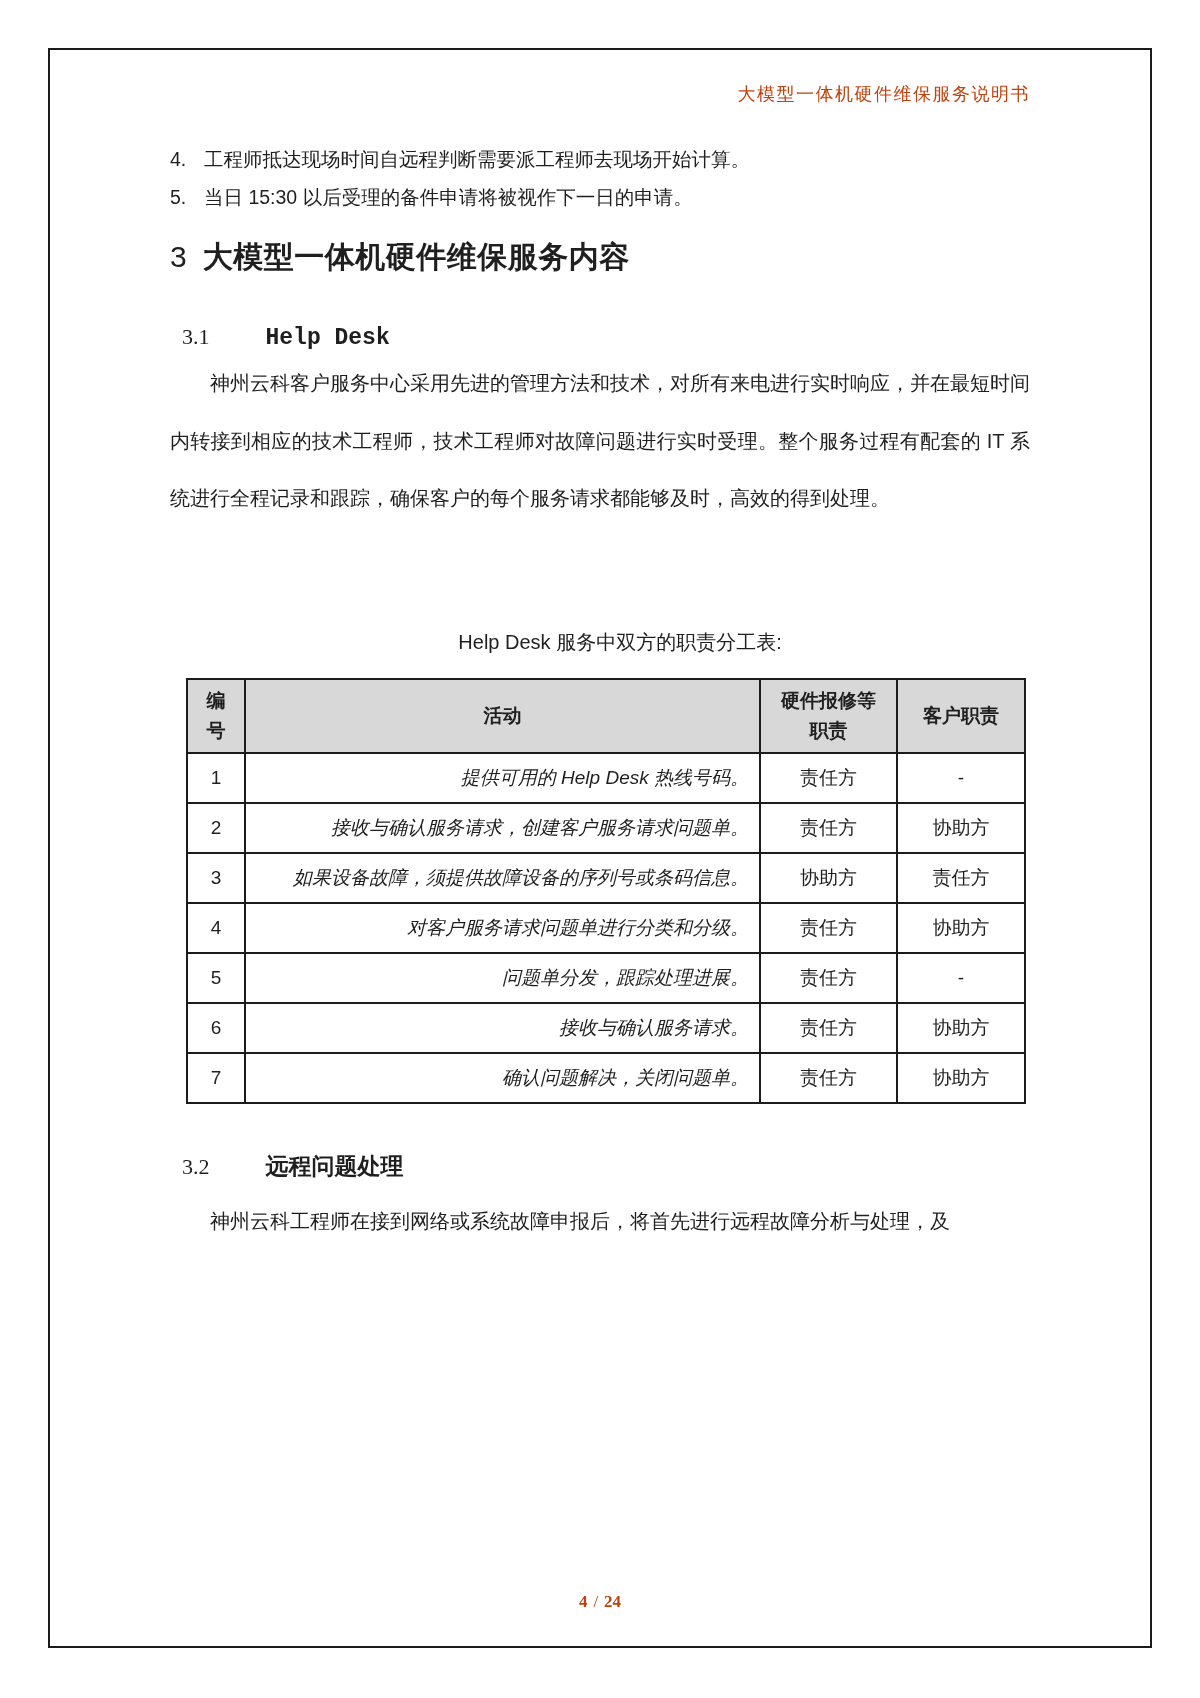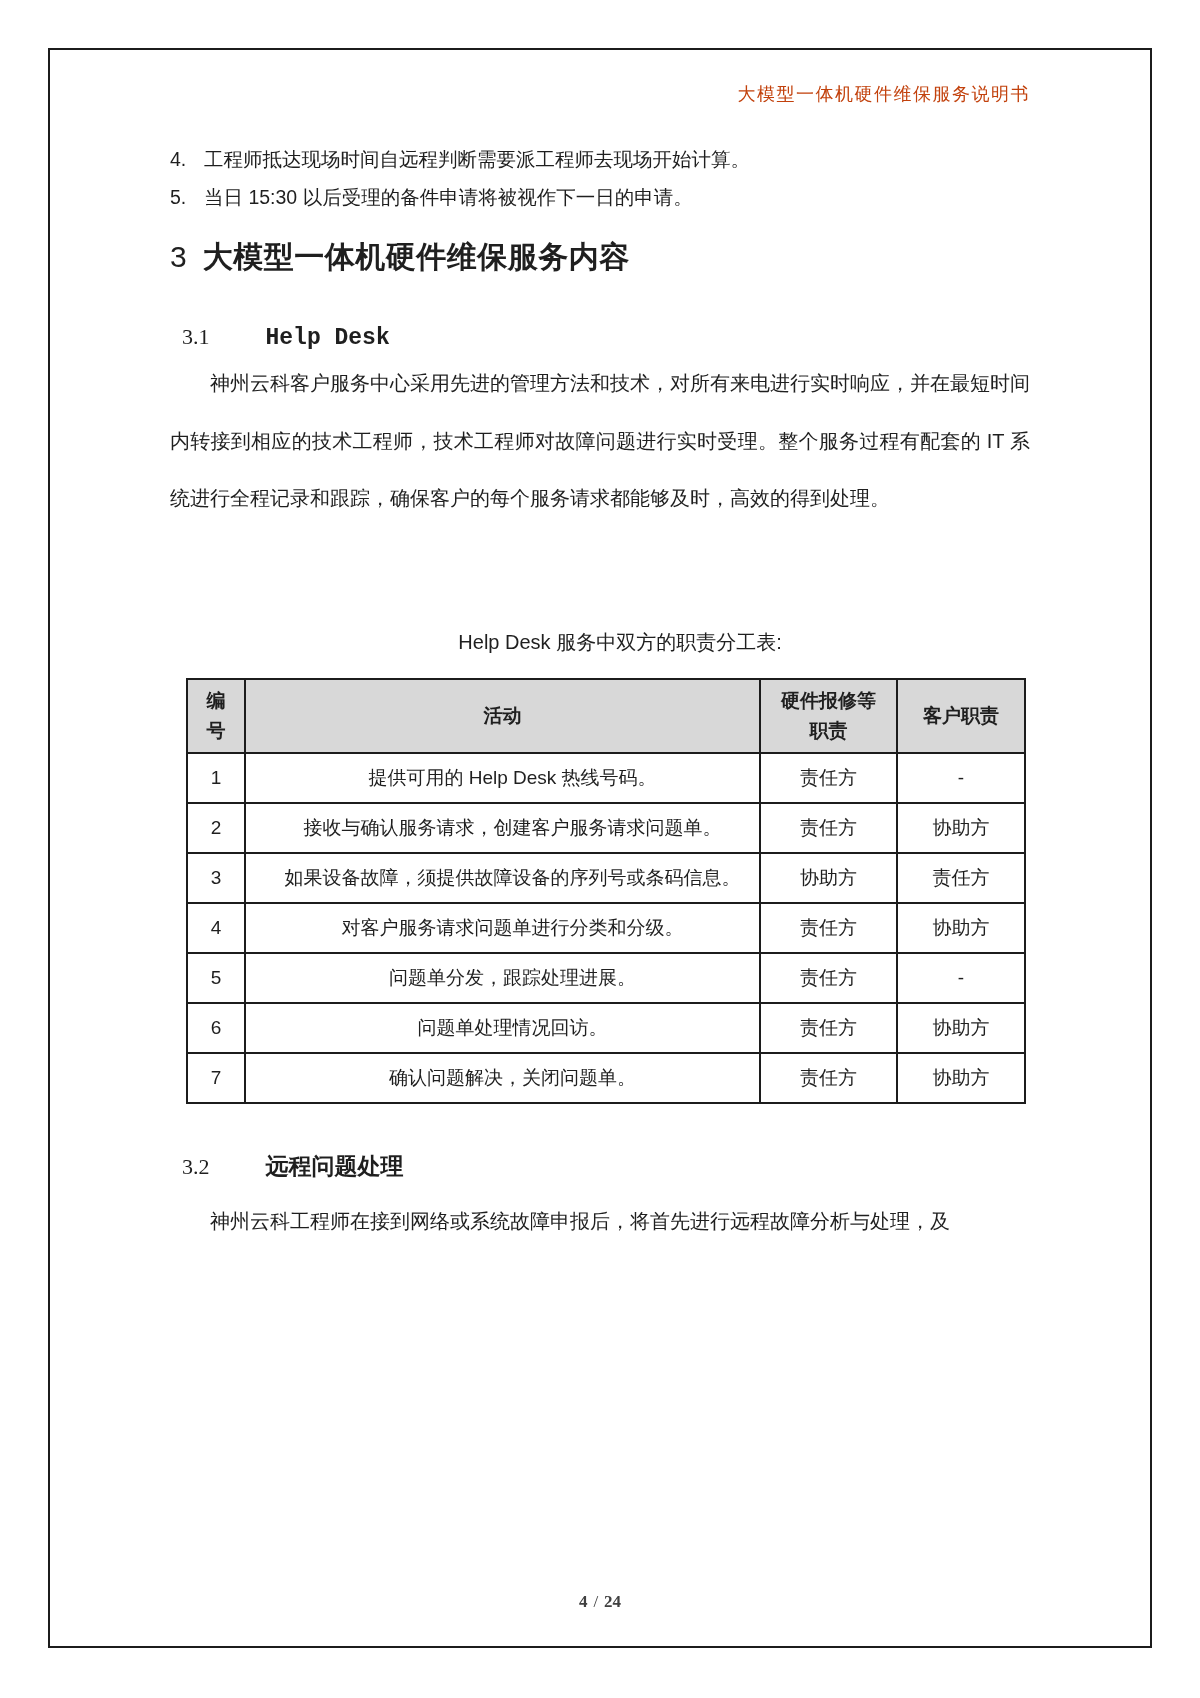--- a/index.html
+++ b/index.html
@@ -84,31 +84,31 @@
     text-align:center;
     vertical-align:middle;
   }
   .resp-table thead th {
     background:#d8d8d8;
     font-weight:700;
     height:64px;
     line-height:30px;
   }
   .resp-table td { height:40px; line-height:30px; }
-  .resp-table td.cell-activity { text-align:center; padding-left:30px; }
+  .resp-table td.cell-activity { text-align:right; padding-left:30px;font-style:italic; }
 
   .doc-footer {
     position:absolute;
     left:0; right:0;
     bottom:34px;
     text-align:center;
     font-family:"Liberation Serif", serif;
     font-size:17px;
     font-weight:700;
-    color:#404040;
+    color:#c2410c;
   }
   .doc-footer .sep { font-weight:400; padding:0 6px; }
 </style>
 </head>
 <body>
 
 <div class="page">
   <div class="border-box">
 
     <div class="doc-header">大模型一体机硬件维保服务说明书</div>
@@ -182,21 +182,21 @@
           <td>协助方</td>
         </tr>
         <tr>
           <td>5</td>
           <td class="cell-activity">问题单分发，跟踪处理进展。</td>
           <td>责任方</td>
           <td>-</td>
         </tr>
         <tr>
           <td>6</td>
-          <td class="cell-activity">问题单处理情况回访。</td>
+          <td class="cell-activity">接收与确认服务请求。</td>
           <td>责任方</td>
           <td>协助方</td>
         </tr>
         <tr>
           <td>7</td>
           <td class="cell-activity">确认问题解决，关闭问题单。</td>
           <td>责任方</td>
           <td>协助方</td>
         </tr>
       </tbody>

